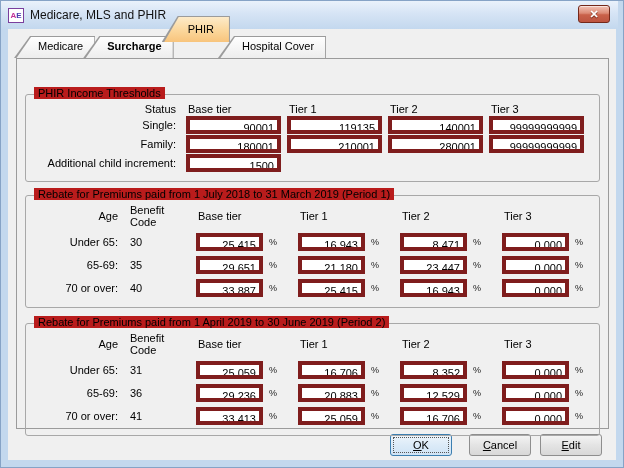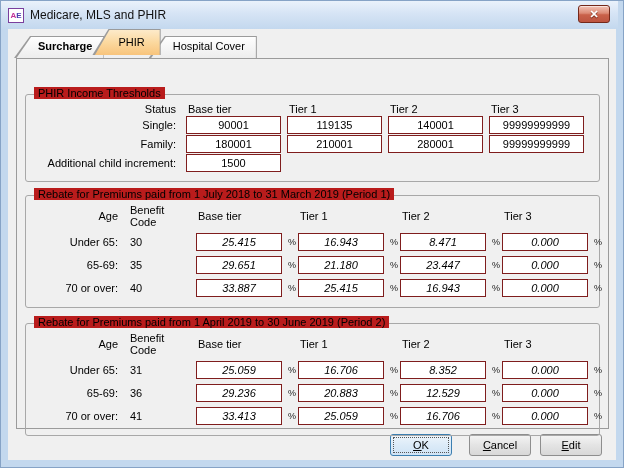--- a/index.html
+++ b/index.html
@@ -48,21 +48,21 @@
     position:relative; height:30px; display:flex; align-items:flex-end;
     padding-left:6px; z-index:2; margin-bottom:-1px;
   }
   .tab { position:relative; height:22px; margin-right:-12px; margin-bottom:1px; }
   .tab .shape-border { position:absolute; inset:0; background:#9b9b9b;
     clip-path:polygon(16px 0, 100% 0, 100% 100%, 0 100%); }
   .tab .shape-fill { position:absolute; inset:0; background:linear-gradient(#ffffff, #ededed);
     clip-path:polygon(17px 1px, calc(100% - 1px) 1px, calc(100% - 1px) 100%, 2.5px 100%); }
   .tab .lbl { position:relative; display:block; padding:4px 12px 0 24px; }
   .tab.t0 { z-index:1; } .tab.t1 { z-index:2;font-weight:bold; } .tab.t3 { z-index:1; }
-  .tab.active { height:26px; z-index:10; margin-bottom:4px; }
+  .tab.active { height:26px; z-index:10; margin-bottom:17px; }
   .tab.active .shape-fill { background:linear-gradient(#fdeccd, #fbd79c 55%, #f8c47c); }
   .tab.active .lbl { padding:7px 16px 0 26px; }
 
   
   .page {
     position:absolute; left:8px; right:7px; top:29px; bottom:31px;
     border:1px solid #9b9b9b; background:#f0f0f0; z-index:1;
   }
 
   
@@ -71,22 +71,22 @@
   }
   .group-title {
     position:absolute; top:-8px; left:8px; background:#b91c1c; padding:0 4px;
     white-space:nowrap;
   }
   .g1 { margin-top:35px; }
   .g2 { margin-top:13px; }
   .g3 { margin-top:15px; }
 
   .vbox {
-    height:18px; background:#fff; border:1px solid #7f1d1d;
-    text-align:center; padding:0 3px; line-height:16px; overflow:hidden;
+    height:18px; background:#fff; border:4px solid #7f1d1d;
+    text-align:right; padding:0 3px; line-height:16px; overflow:hidden;
   }
 
   
   .thr-grid {
     display:grid; grid-template-columns:146px repeat(4, 95px);
     column-gap:6px; row-gap:1px; padding:8px 8px 9px; align-items:center;
   }
   .thr-grid .hdr { padding-left:2px; }
   .thr-grid .hdr-status { text-align:right; padding-right:4px; }
   .thr-grid .rlabel { text-align:right; padding-right:4px; white-space:nowrap; }
@@ -94,21 +94,21 @@
   
   .reb-grid {
     display:grid; grid-template-columns:88px 62px repeat(4, 96px);
     column-gap:6px; row-gap:5px; padding:8px 8px 10px; align-items:center;
   }
   .reb-grid .hdr { padding-left:2px; }
   .reb-grid .hdr-age { text-align:right; padding-right:4px; }
   .reb-grid .rlabel { text-align:right; padding-right:4px; white-space:nowrap; }
   .reb-grid .code { padding-left:2px; }
   .pcell { display:flex; align-items:center; gap:6px; }
-  .pcell .vbox { width:86px; flex:0 0 auto;font-style:italic; }
+  .pcell .vbox { width:67px; flex:0 0 auto; }
   .pct { font-size:9px; color:#222; }
 
   
   .btn-row {
     position:absolute; right:14px; bottom:4px; display:flex; align-items:center;
   }
   .btn {
     width:62px; height:22px; border:1px solid #8e8e8e; border-radius:3px;
     background:linear-gradient(#f5f5f5, #e4e4e4 50%, #d8d8d8);
     font-family:"Liberation Sans", sans-serif; font-size:11px; color:#000;
@@ -132,20 +132,25 @@
     <div class="app-icon"><span class="l1">A</span><span class="l2">E</span></div>
     <span class="title-text">Medicare, MLS and PHIR</span>
     <div class="close-btn">
         <span>✕</span>
       </div>
   </div>
 
   <div class="client">
 
     <div class="tabs">
+      <div class="tab t0">
+        <span class="shape-border"></span>
+        <span class="shape-fill"></span>
+        <span class="lbl">Medicare</span>
+      </div>
       <div class="tab t1">
         <span class="shape-border"></span>
         <span class="shape-fill"></span>
         <span class="lbl">Surcharge</span>
       </div>
       <div class="tab t2 active">
         <span class="shape-border"></span>
         <span class="shape-fill"></span>
         <span class="lbl">PHIR</span>
       </div>

